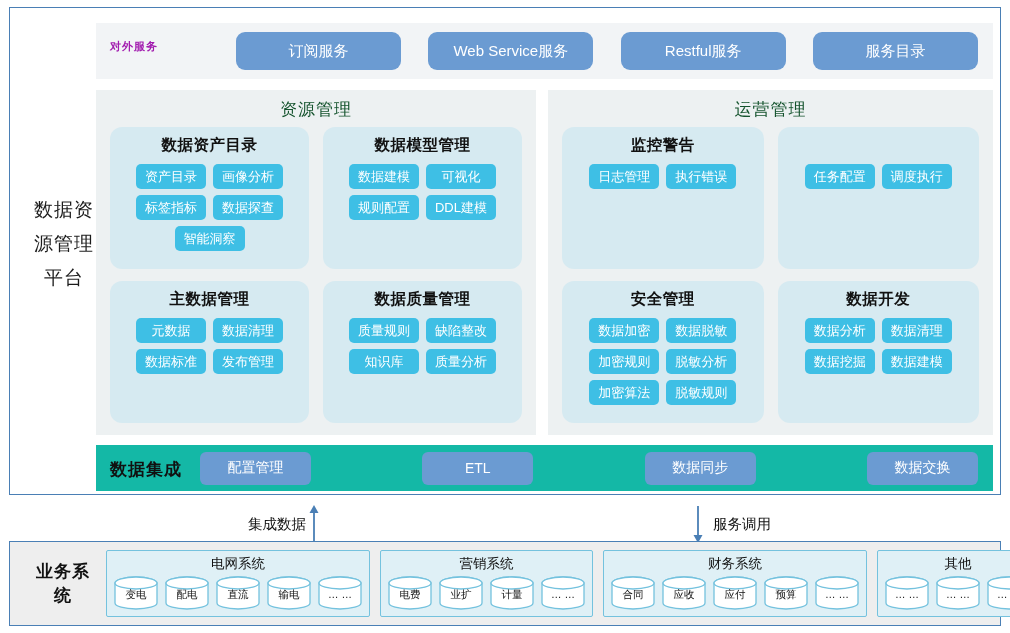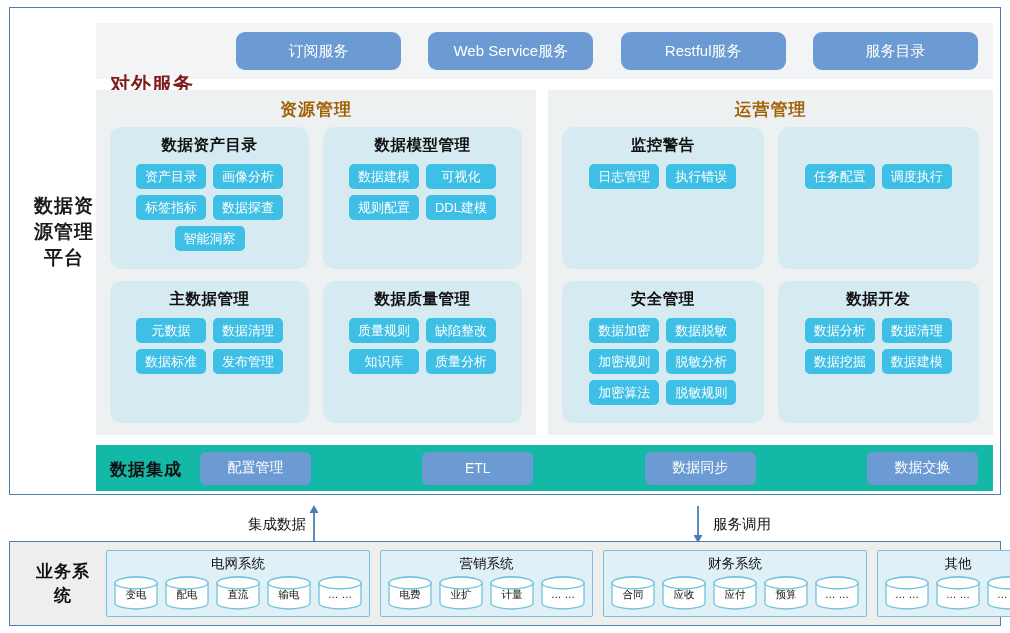--- a/index.html
+++ b/index.html
@@ -6,52 +6,51 @@
   body{width:1010px;height:633px;font-family:"Liberation Sans","DejaVu Sans",sans-serif;overflow:hidden;}
   #root{position:relative;width:1010px;height:633px;}
 
   
   .platform-frame{
     position:absolute;left:9px;top:7px;width:992px;height:488px;
     border:1.6px solid #4a7fb5;background:#ffffff;box-sizing:border-box;
   }
   .platform-title{
     position:absolute;left:18px;top:185px;width:72px;
-    font-size:19px;font-weight:bold;color:#1b1b1b;line-height:26px;
+    font-size:19px;font-weight:normal;color:#1b1b1b;line-height:34px;
     text-align:center;letter-spacing:1px;
   }
 
   
   .ext-band{
     position:absolute;left:86px;top:15px;width:897px;height:56px;
     background:#f2f4f6;
   }
   .ext-label{
-    position:absolute;left:14px;top:16px;font-size:20px;font-weight:bold;color:#7f1d1d;
+    position:absolute;left:14px;top:16px;font-size:11px;font-weight:bold;color:#a21caf;
     letter-spacing:1px;
-    margin-top:32px;
   }
   .ext-btns{position:absolute;left:140px;top:9px;width:742px;height:38px;
     display:flex;justify-content:space-between;align-items:center;}
   .btn-blue{
     background:#6b9bd2;color:#fff;border-radius:6px;
     font-size:15px;display:flex;align-items:center;justify-content:center;
     height:38px;box-sizing:border-box;
   }
   .ext-btns .btn-blue{width:165px;border-radius:9px;}
 
   
   .panel{
     position:absolute;top:82px;height:345px;background:#edf1f2;box-sizing:border-box;
   }
   #panel-resource{left:86px;width:440px;}
   #panel-ops{left:538px;width:445px;}
   .panel-title{
     position:absolute;top:8px;left:0;width:100%;text-align:center;
-    font-size:17px;font-weight:bold;color:#a16207;letter-spacing:1px;
+    font-size:17px;font-weight:normal;color:#14532d;letter-spacing:1px;
   }
   .panel-grid{
     position:absolute;left:14px;top:37px;right:14px;bottom:12px;
     display:grid;grid-template-columns:1fr 1fr;grid-template-rows:1fr 1fr;
     gap:12px 14px;
   }
 
   
   .card{
     background:#d6eaf1;border-radius:12px;position:relative;

